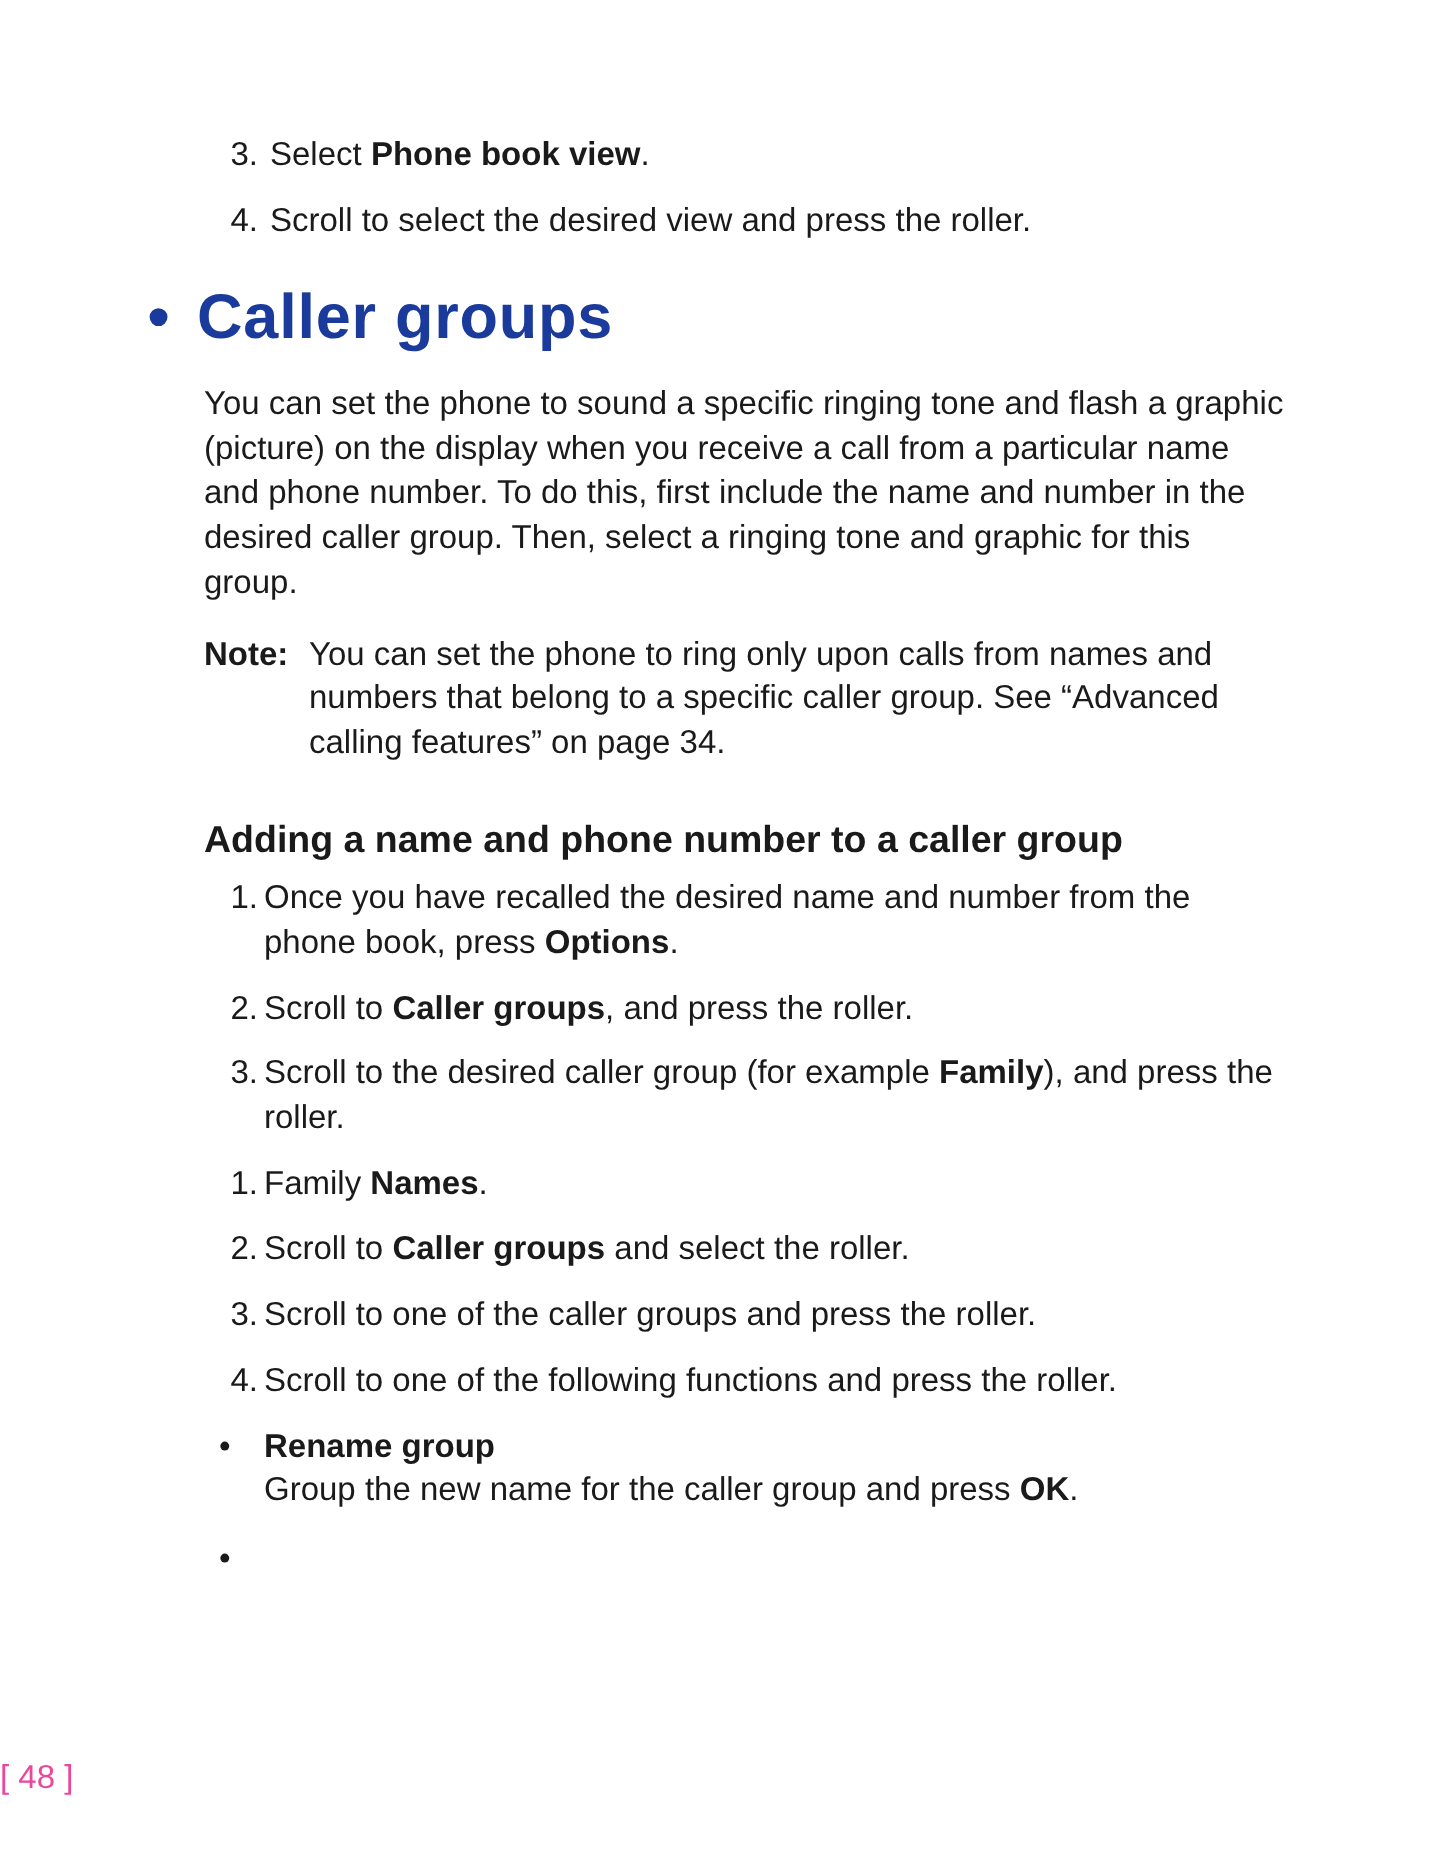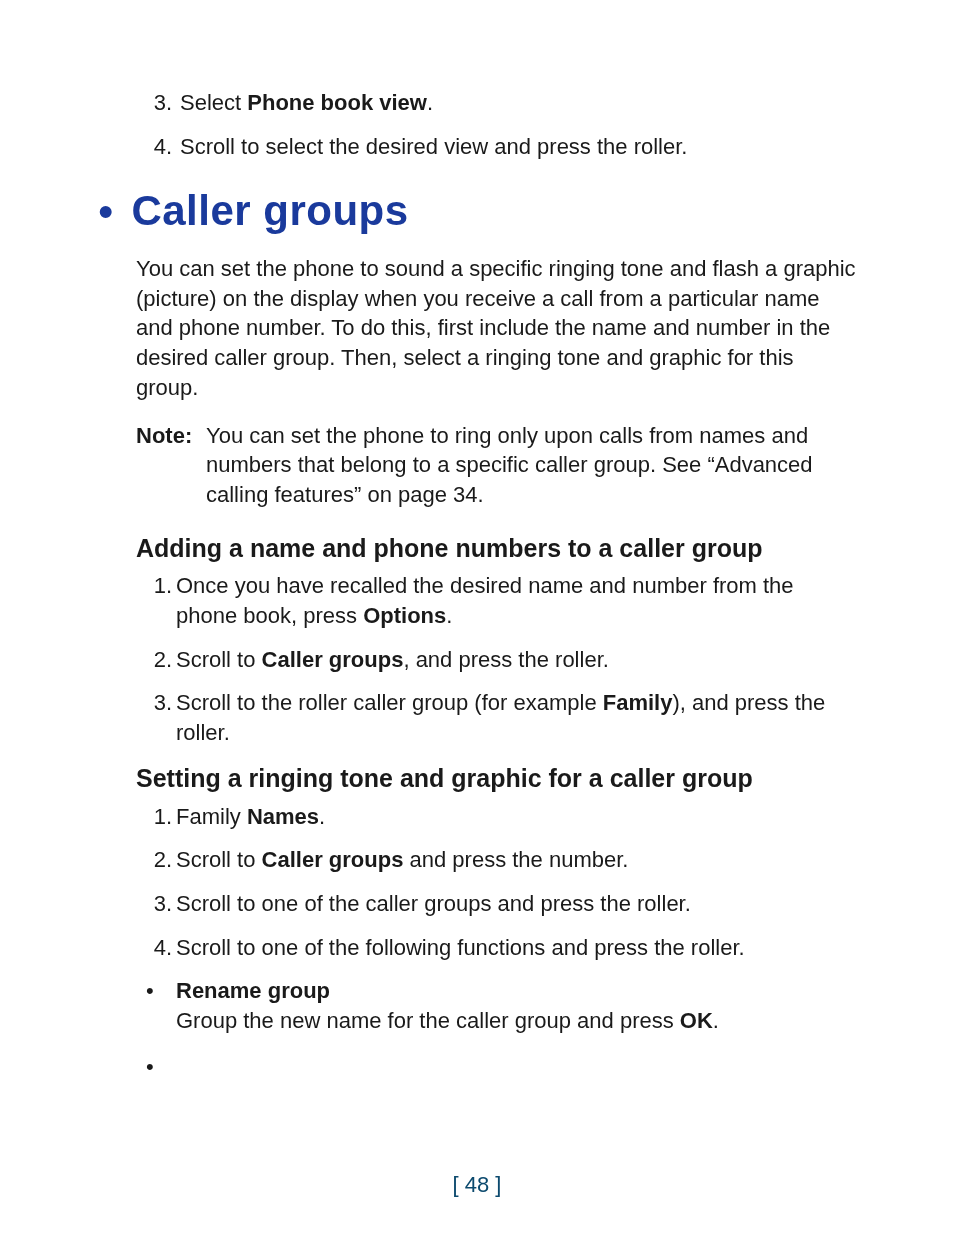--- a/index.html
+++ b/index.html
@@ -51,21 +51,21 @@
   .h1-text {
     color: #1a3a9c;
     font-size: 42px;
     font-weight: 700;
     letter-spacing: 0.5px;
   }
   .para {
     margin: 0 0 18px 40px;
   }
   .note {
-    margin: 0 0 22px 40px;
+    margin: 0 0 34px 40px;
     display: flex;
   }
   .note-label {
     font-weight: 700;
     flex: 0 0 70px;
   }
   .note-body {
     flex: 1;
   }
   .h2 {
@@ -103,22 +103,22 @@
     left: -30px;
     top: 0;
     font-size: 22px;
   }
   .b { font-weight: 700; }
   .footer {
     position: absolute;
     left: 0;
     right: 0;
     bottom: 48px;
-    text-align: center;
-    color: #0c4a6e;
+    text-align: left;
+    color: #ec4899;
     font-size: 22px;
   }
 </style>
 </head>
 <body>
 
 <div class="page">
 
   <ul class="ol-top">
     <li>
@@ -136,45 +136,44 @@
     <span class="h1-text">Caller groups</span>
   </div>
 
   <p class="para">You can set the phone to sound a specific ringing tone and flash a graphic (picture) on the display when you receive a call from a particular name and phone number. To do this, first include the name and number in the desired caller group. Then, select a ringing tone and graphic for this group.</p>
 
   <div class="note">
     <div class="note-label">Note:</div>
     <div class="note-body">You can set the phone to ring only upon calls from names and numbers that belong to a specific caller group. See “Advanced calling features” on page 34.</div>
   </div>
 
-  <div class="h2">Adding a name and phone numbers to a caller group</div>
+  <div class="h2">Adding a name and phone number to a caller group</div>
   <ul class="ol-sub">
     <li>
       <span class="num">1.</span>
       <span>Once you have recalled the desired name and number from the phone book, press </span><span class="b">Options</span><span>.</span>
     </li>
     <li>
       <span class="num">2.</span>
       <span>Scroll to </span><span class="b">Caller groups</span><span>, and press the roller.</span>
     </li>
     <li>
       <span class="num">3.</span>
-      <span>Scroll to the roller caller group (for example </span><span class="b">Family</span><span>), and press the roller.</span>
+      <span>Scroll to the desired caller group (for example </span><span class="b">Family</span><span>), and press the roller.</span>
     </li>
   </ul>
 
-  <div class="h2">Setting a ringing tone and graphic for a caller group</div>
   <ul class="ol-sub">
     <li>
       <span class="num">1.</span>
       <span>Family </span><span class="b">Names</span><span>.</span>
     </li>
     <li>
       <span class="num">2.</span>
-      <span>Scroll to </span><span class="b">Caller groups</span><span> and press the number.</span>
+      <span>Scroll to </span><span class="b">Caller groups</span><span> and select the roller.</span>
     </li>
     <li>
       <span class="num">3.</span>
       <span>Scroll to one of the caller groups and press the roller.</span>
     </li>
     <li>
       <span class="num">4.</span>
       <span>Scroll to one of the following functions and press the roller.</span>
     </li>
   </ul>

